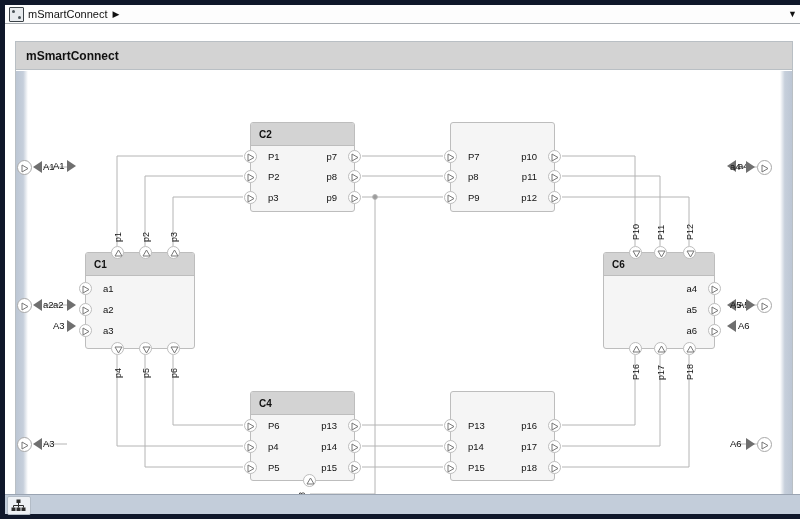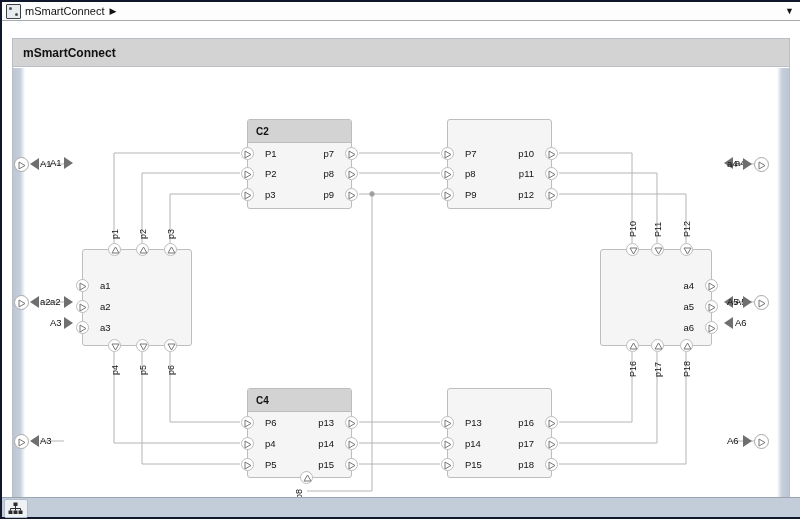--- a/index.html
+++ b/index.html
@@ -1,20 +1,20 @@
 <!DOCTYPE html>
 <html><head>
 <meta charset="utf-8">
 <title>mSmartConnect</title>
 <style>
   html,body{margin:0;padding:0;background:#fff;}
   body{width:800px;height:519px;overflow:hidden;
        font-family:"Liberation Sans","DejaVu Sans",sans-serif;}
   #app{position:relative;width:800px;height:519px;box-sizing:border-box;
-       border:2px solid #0f172a;background:#fca5a5;}
+       border:5px solid #0f172a;background:#fca5a5;}
 
   
   #titlebar{position:absolute;left:0;top:0;width:800px;height:19px;
             background:#fdfdfd;border-bottom:1px solid #a6abb0;
             display:flex;align-items:center;box-sizing:border-box;}
   #titlebar .tb-icon{width:13px;height:13px;margin-left:4px;margin-right:4px;
             border:1px solid #3c4348;border-radius:1px;background:#e8ebee;
             position:relative;flex:none;}
   #titlebar .tb-icon:before{content:"";position:absolute;left:2px;top:2px;
             width:3px;height:3px;border-radius:50%;background:#4a5257;}
@@ -218,20 +218,23 @@
           </svg>
         </div>
       <div class="pbub" style="right:-7px;top:68px;">
         <svg width="9" height="9">
             <path d="M1 1 L7 4.5 L1 8 Z" fill="none" stroke="#777" stroke-width="1"></path>
           </svg>
         </div>
     </div>
 
     <div class="blk" style="left:80px;top:228px;width:110px;height:97px;">
+      <div class="bhdr">
+        <span>C1</span>
+      </div>
       <div class="plabel in" style="top:30px;">a1</div>
       <div class="plabel in" style="top:51px;">a2</div>
       <div class="plabel in" style="top:72px;">a3</div>
       <div class="pbub" style="left:-7px;top:29px;">
         <svg width="9" height="9">
             <path d="M1 1 L7 4.5 L1 8 Z" fill="none" stroke="#777" stroke-width="1"></path>
           </svg>
         </div>
       <div class="pbub" style="left:-7px;top:50px;">
         <svg width="9" height="9">
@@ -291,20 +294,23 @@
     <div class="extport" style="left:48px;top:275px;">
       <div class="lbl" style="left:0px;top:0px;">a2</div>
     </div>
     <div class="solidtri" style="left:62px;top:275px;border-top:6px solid transparent;border-bottom:6px solid transparent;border-left:9px solid #6f6f6f;"></div>
     <div class="extport" style="left:48px;top:296px;">
       <div class="lbl" style="left:0px;top:0px;">A3</div>
     </div>
     <div class="solidtri" style="left:62px;top:296px;border-top:6px solid transparent;border-bottom:6px solid transparent;border-left:9px solid #6f6f6f;"></div>
 
     <div class="blk" style="left:598px;top:228px;width:112px;height:97px;">
+      <div class="bhdr">
+        <span>C6</span>
+      </div>
       <div class="plabel out" style="top:30px;">a4</div>
       <div class="plabel out" style="top:51px;">a5</div>
       <div class="plabel out" style="top:72px;">a6</div>
       <div class="pbub" style="right:-7px;top:29px;">
         <svg width="9" height="9">
             <path d="M1 1 L7 4.5 L1 8 Z" fill="none" stroke="#777" stroke-width="1"></path>
           </svg>
         </div>
       <div class="pbub" style="right:-7px;top:50px;">
         <svg width="9" height="9">

